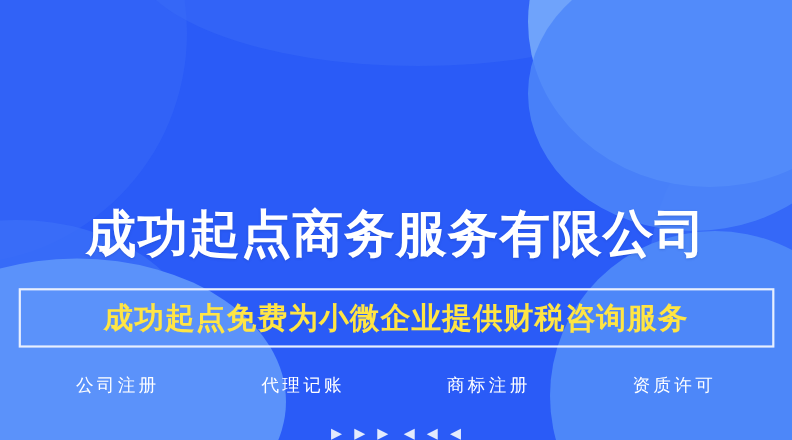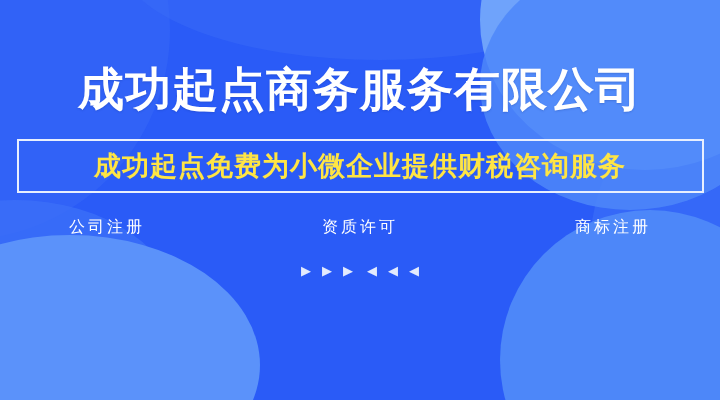--- a/index.html
+++ b/index.html
@@ -72,20 +72,21 @@
   }
 
   
   .content {
     position:relative;
     z-index:5;
     width:100%; height:100%;
     display:flex;
     flex-direction:column;
     align-items:center;
+    justify-content:flex-end;
   }
 
   .title {
     margin-top:64px;
     font-size:46px;
     font-weight:bold;
     color:#FFFFFF;
     letter-spacing:1px;
     line-height:1.1;
     text-shadow:0 1px 2px rgba(20,50,140,.25);
@@ -161,22 +162,23 @@
   <div class="content">
 
     <div class="title">成功起点商务服务有限公司</div>
 
     <div class="highlight-box">
       <div class="highlight-text">成功起点免费为小微企业提供财税咨询服务</div>
     </div>
 
     <div class="navrow">
       <div class="nav-item">公司注册</div>
+      <div class="nav-item">代理记账</div>
+      <div class="nav-item">商标注册</div>
       <div class="nav-item">资质许可</div>
-      <div class="nav-item">商标注册</div>
     </div>
 
     <div class="tagline">
       <div class="arrows">
         <span>▶</span>
         <span>▶</span>
         <span>▶</span>
       </div>
       <div class="arrows">
         <span>◀</span>

